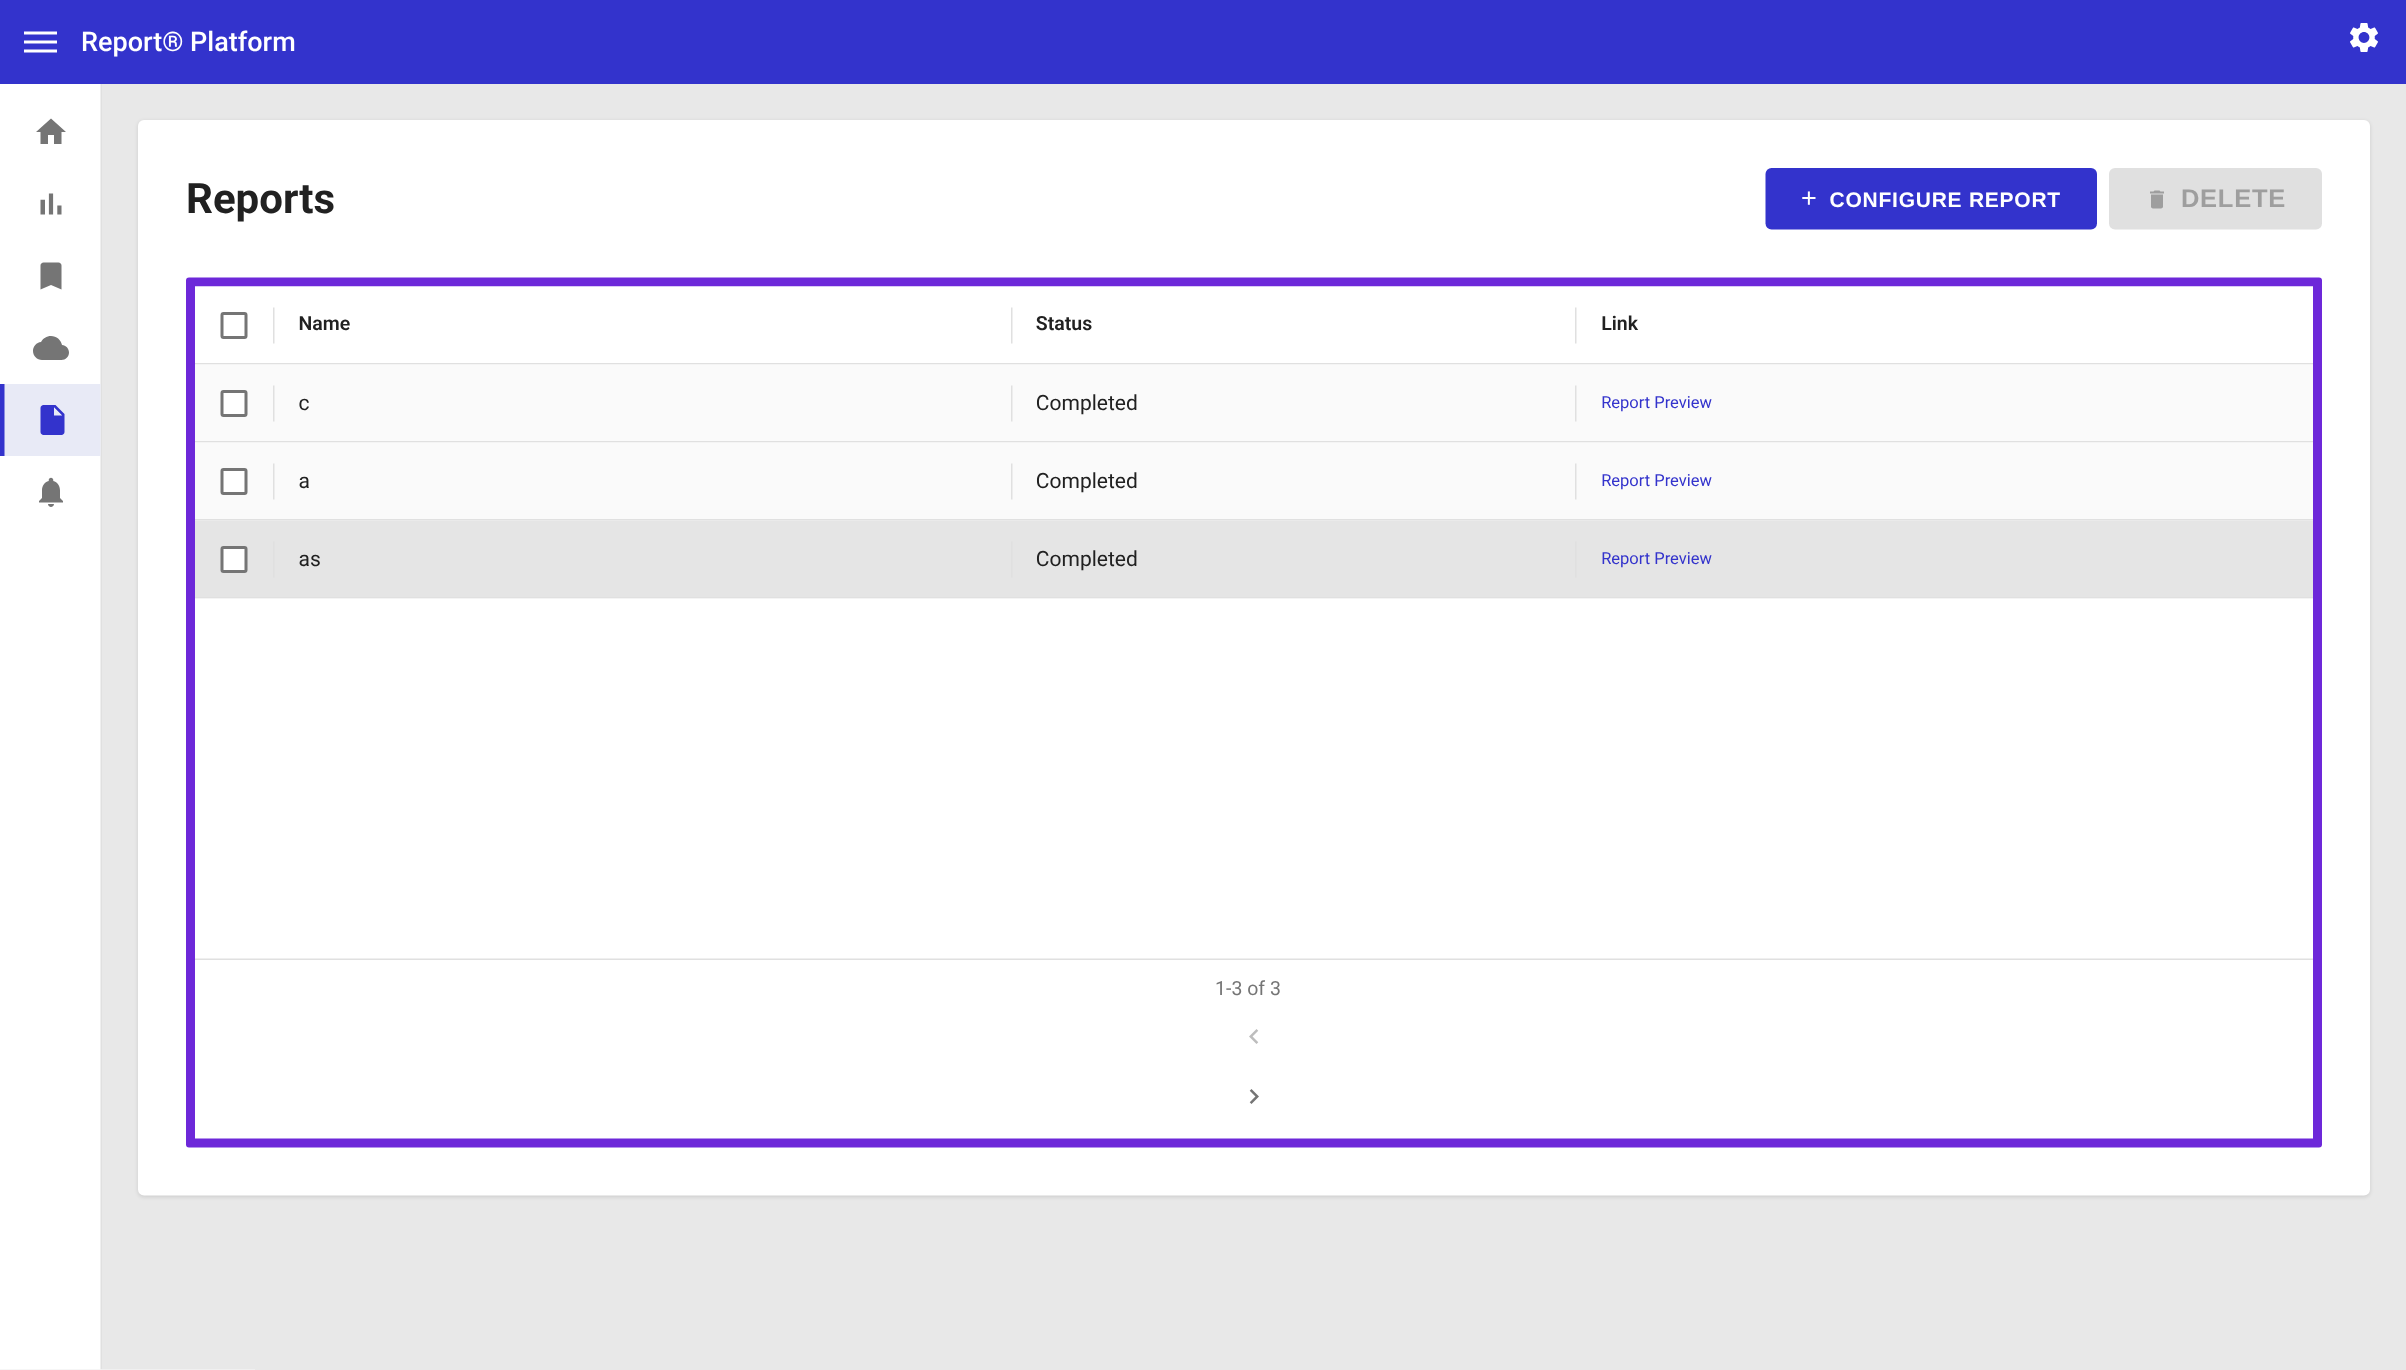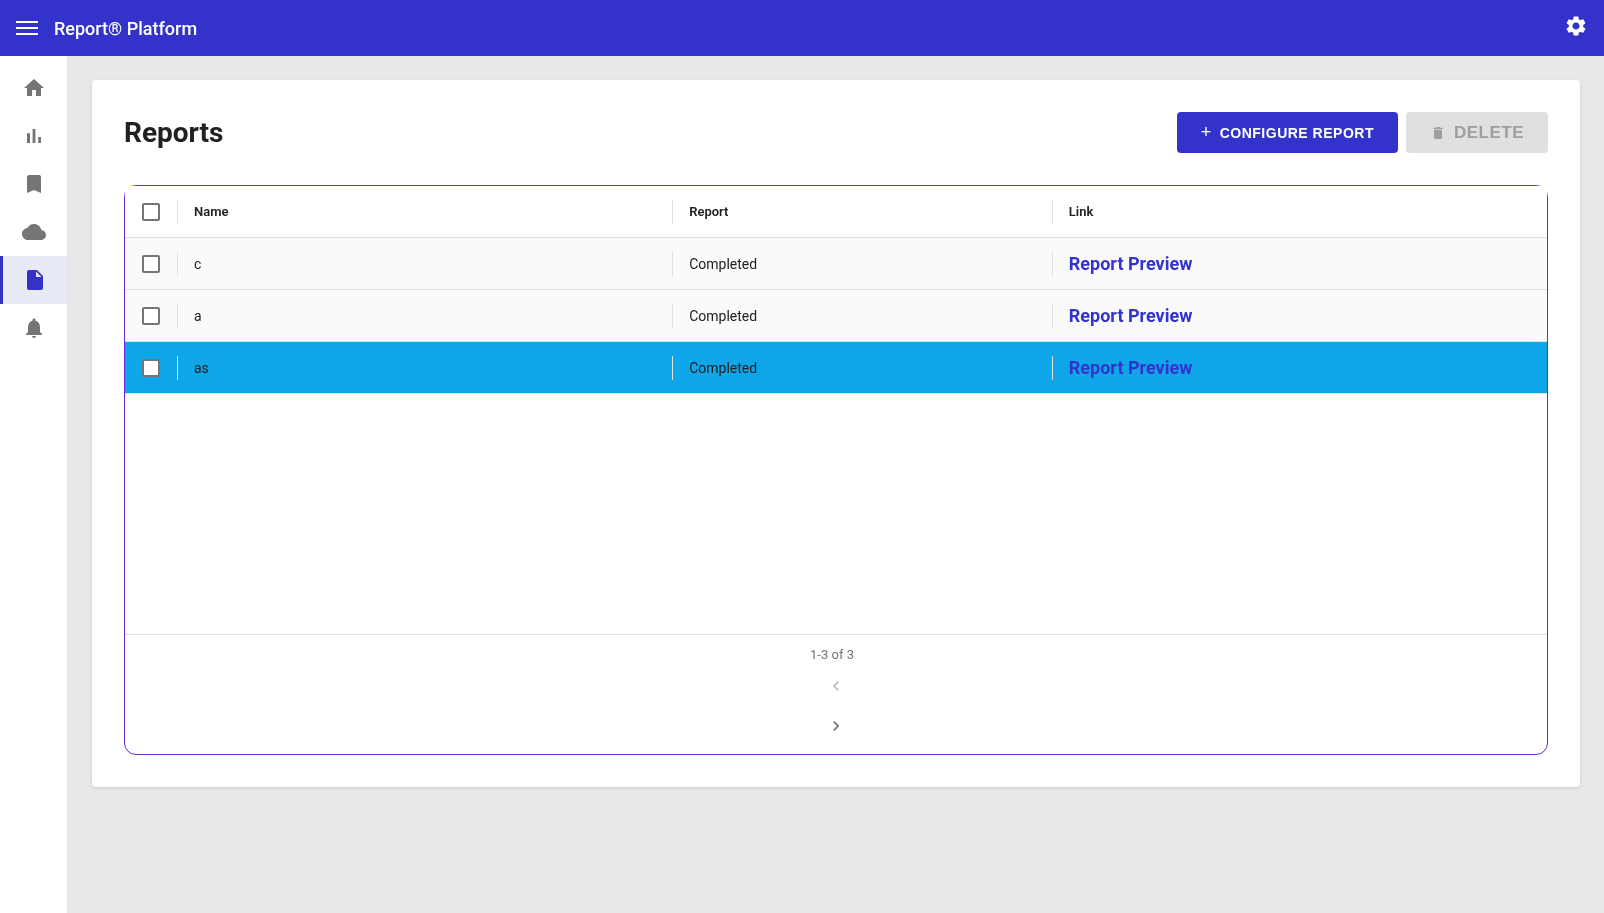--- a/index.html
+++ b/index.html
@@ -113,22 +113,22 @@
       padding: 10px 24px;
       font-size: 17px;
       font-weight: 600;
       letter-spacing: 0.5px;
       cursor: not-allowed;
       text-transform: uppercase;
     }
 
     
     .reports-table {
-      border: 1px solid #6d28d9;
-      border-radius: 12px;
+      border: 6px solid #6d28d9;
+      border-radius: 2px;
       width: 100%;
     }
 
     .table-header-row {
       display: flex;
       align-items: center;
       border-bottom: 1px solid #e0e0e0;
       background: white;
       height: 52px;
     }
@@ -186,22 +186,21 @@
     .checkbox:checked {
       background: #3333cc;
       border-color: #3333cc;
     }
 
     
     .report-link {
       color: #3333cc;
       text-decoration: none;
       cursor: pointer;
-      font-size: 18px;
-      font-weight: bold;
+      font-size: 11px;
     }
 
     
     .pagination {
       display: flex;
       align-items: center;
       justify-content: flex-end;
       padding: 12px 16px;
       gap: 8px;
       border-top: 1px solid #e0e0e0;
@@ -307,21 +306,21 @@
         <div class="table-header-row">
           <div class="table-header-cell col-checkbox">
             <input type="checkbox" class="checkbox" style="">
           </div>
           <div class="col-separator"></div>
           <div class="table-header-cell col-name">
             <span>Name</span>
           </div>
           <div class="col-separator"></div>
           <div class="table-header-cell col-status">
-            <span>Report</span>
+            <span>Status</span>
           </div>
           <div class="col-separator"></div>
           <div class="table-header-cell col-link">
             <span>Link</span>
           </div>
         </div>
 
         <div class="table-row">
           <div class="table-cell col-checkbox">
             <input type="checkbox" class="checkbox" style="">
@@ -343,21 +342,21 @@
           <div class="col-separator"></div>
           <div class="table-cell col-name">a</div>
           <div class="col-separator"></div>
           <div class="table-cell col-status">Completed</div>
           <div class="col-separator"></div>
           <div class="table-cell col-link">
             <a class="report-link" href="#">Report Preview</a>
           </div>
         </div>
 
-        <div class="table-row" style="background:#0ea5e9;">
+        <div class="table-row" style="background:#e5e5e5;">
           <div class="table-cell col-checkbox">
             <input type="checkbox" class="checkbox" style="">
           </div>
           <div class="col-separator"></div>
           <div class="table-cell col-name">as</div>
           <div class="col-separator"></div>
           <div class="table-cell col-status">Completed</div>
           <div class="col-separator"></div>
           <div class="table-cell col-link">
             <a class="report-link" href="#">Report Preview</a>

